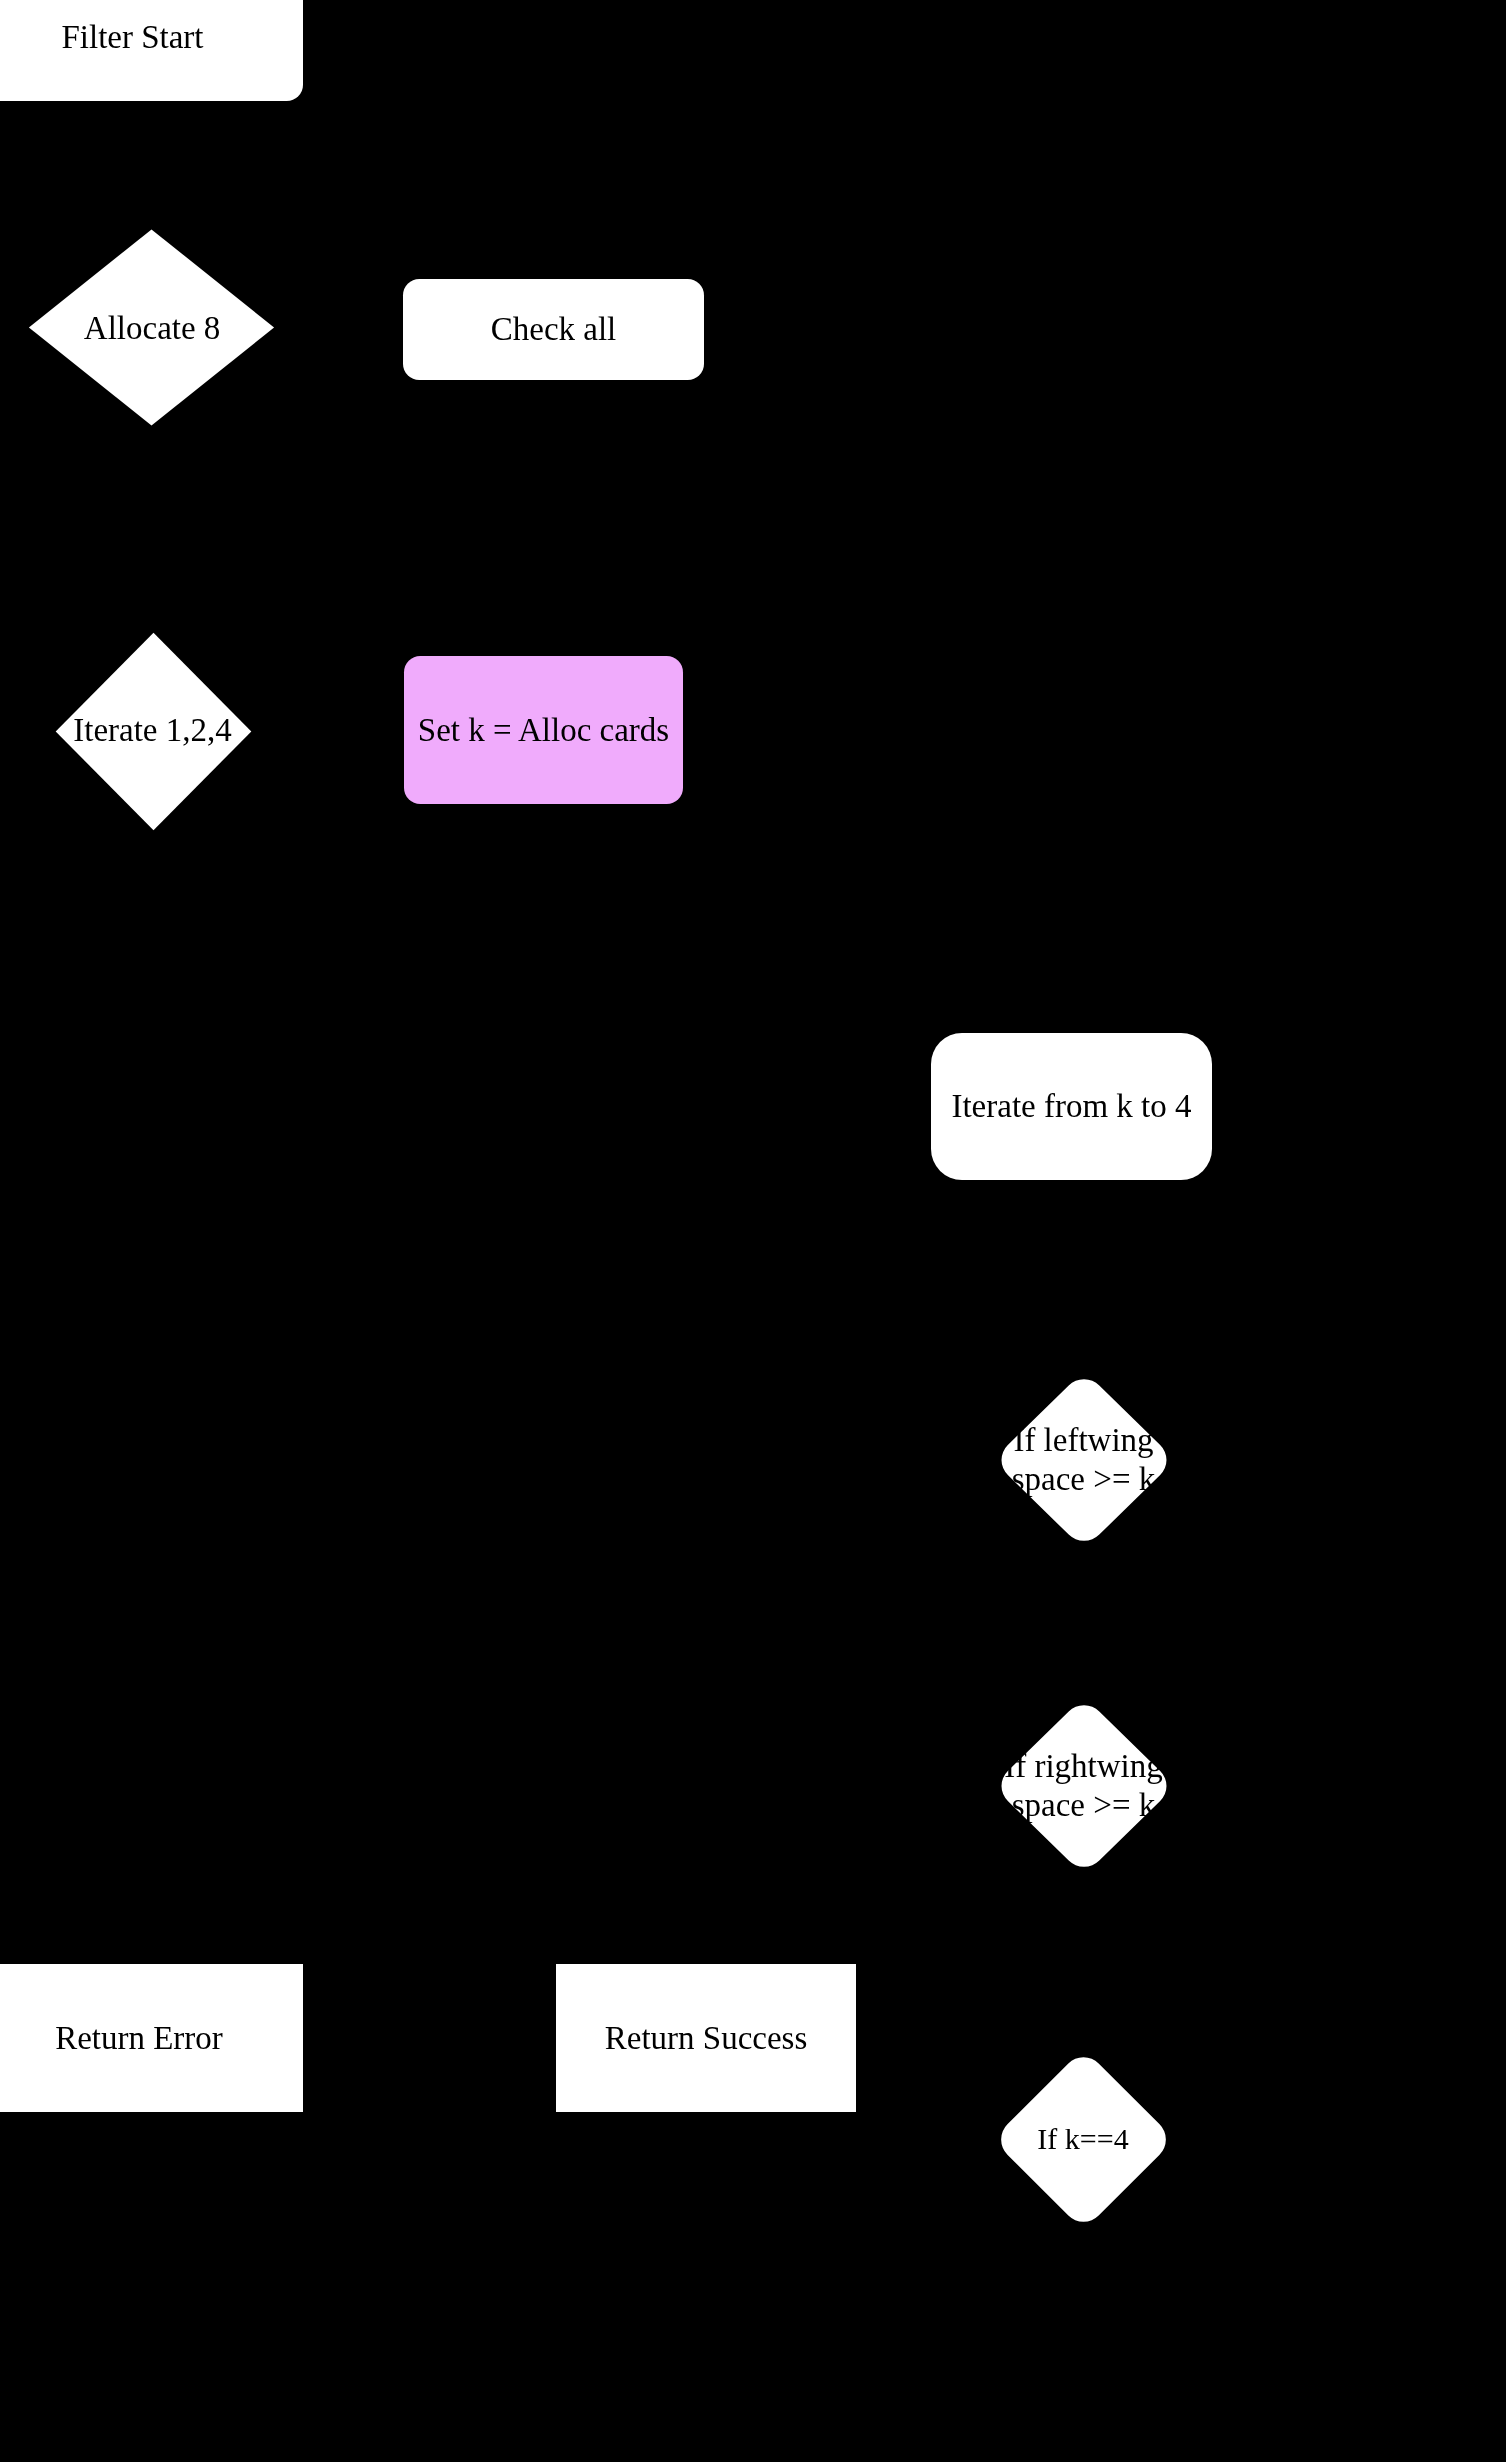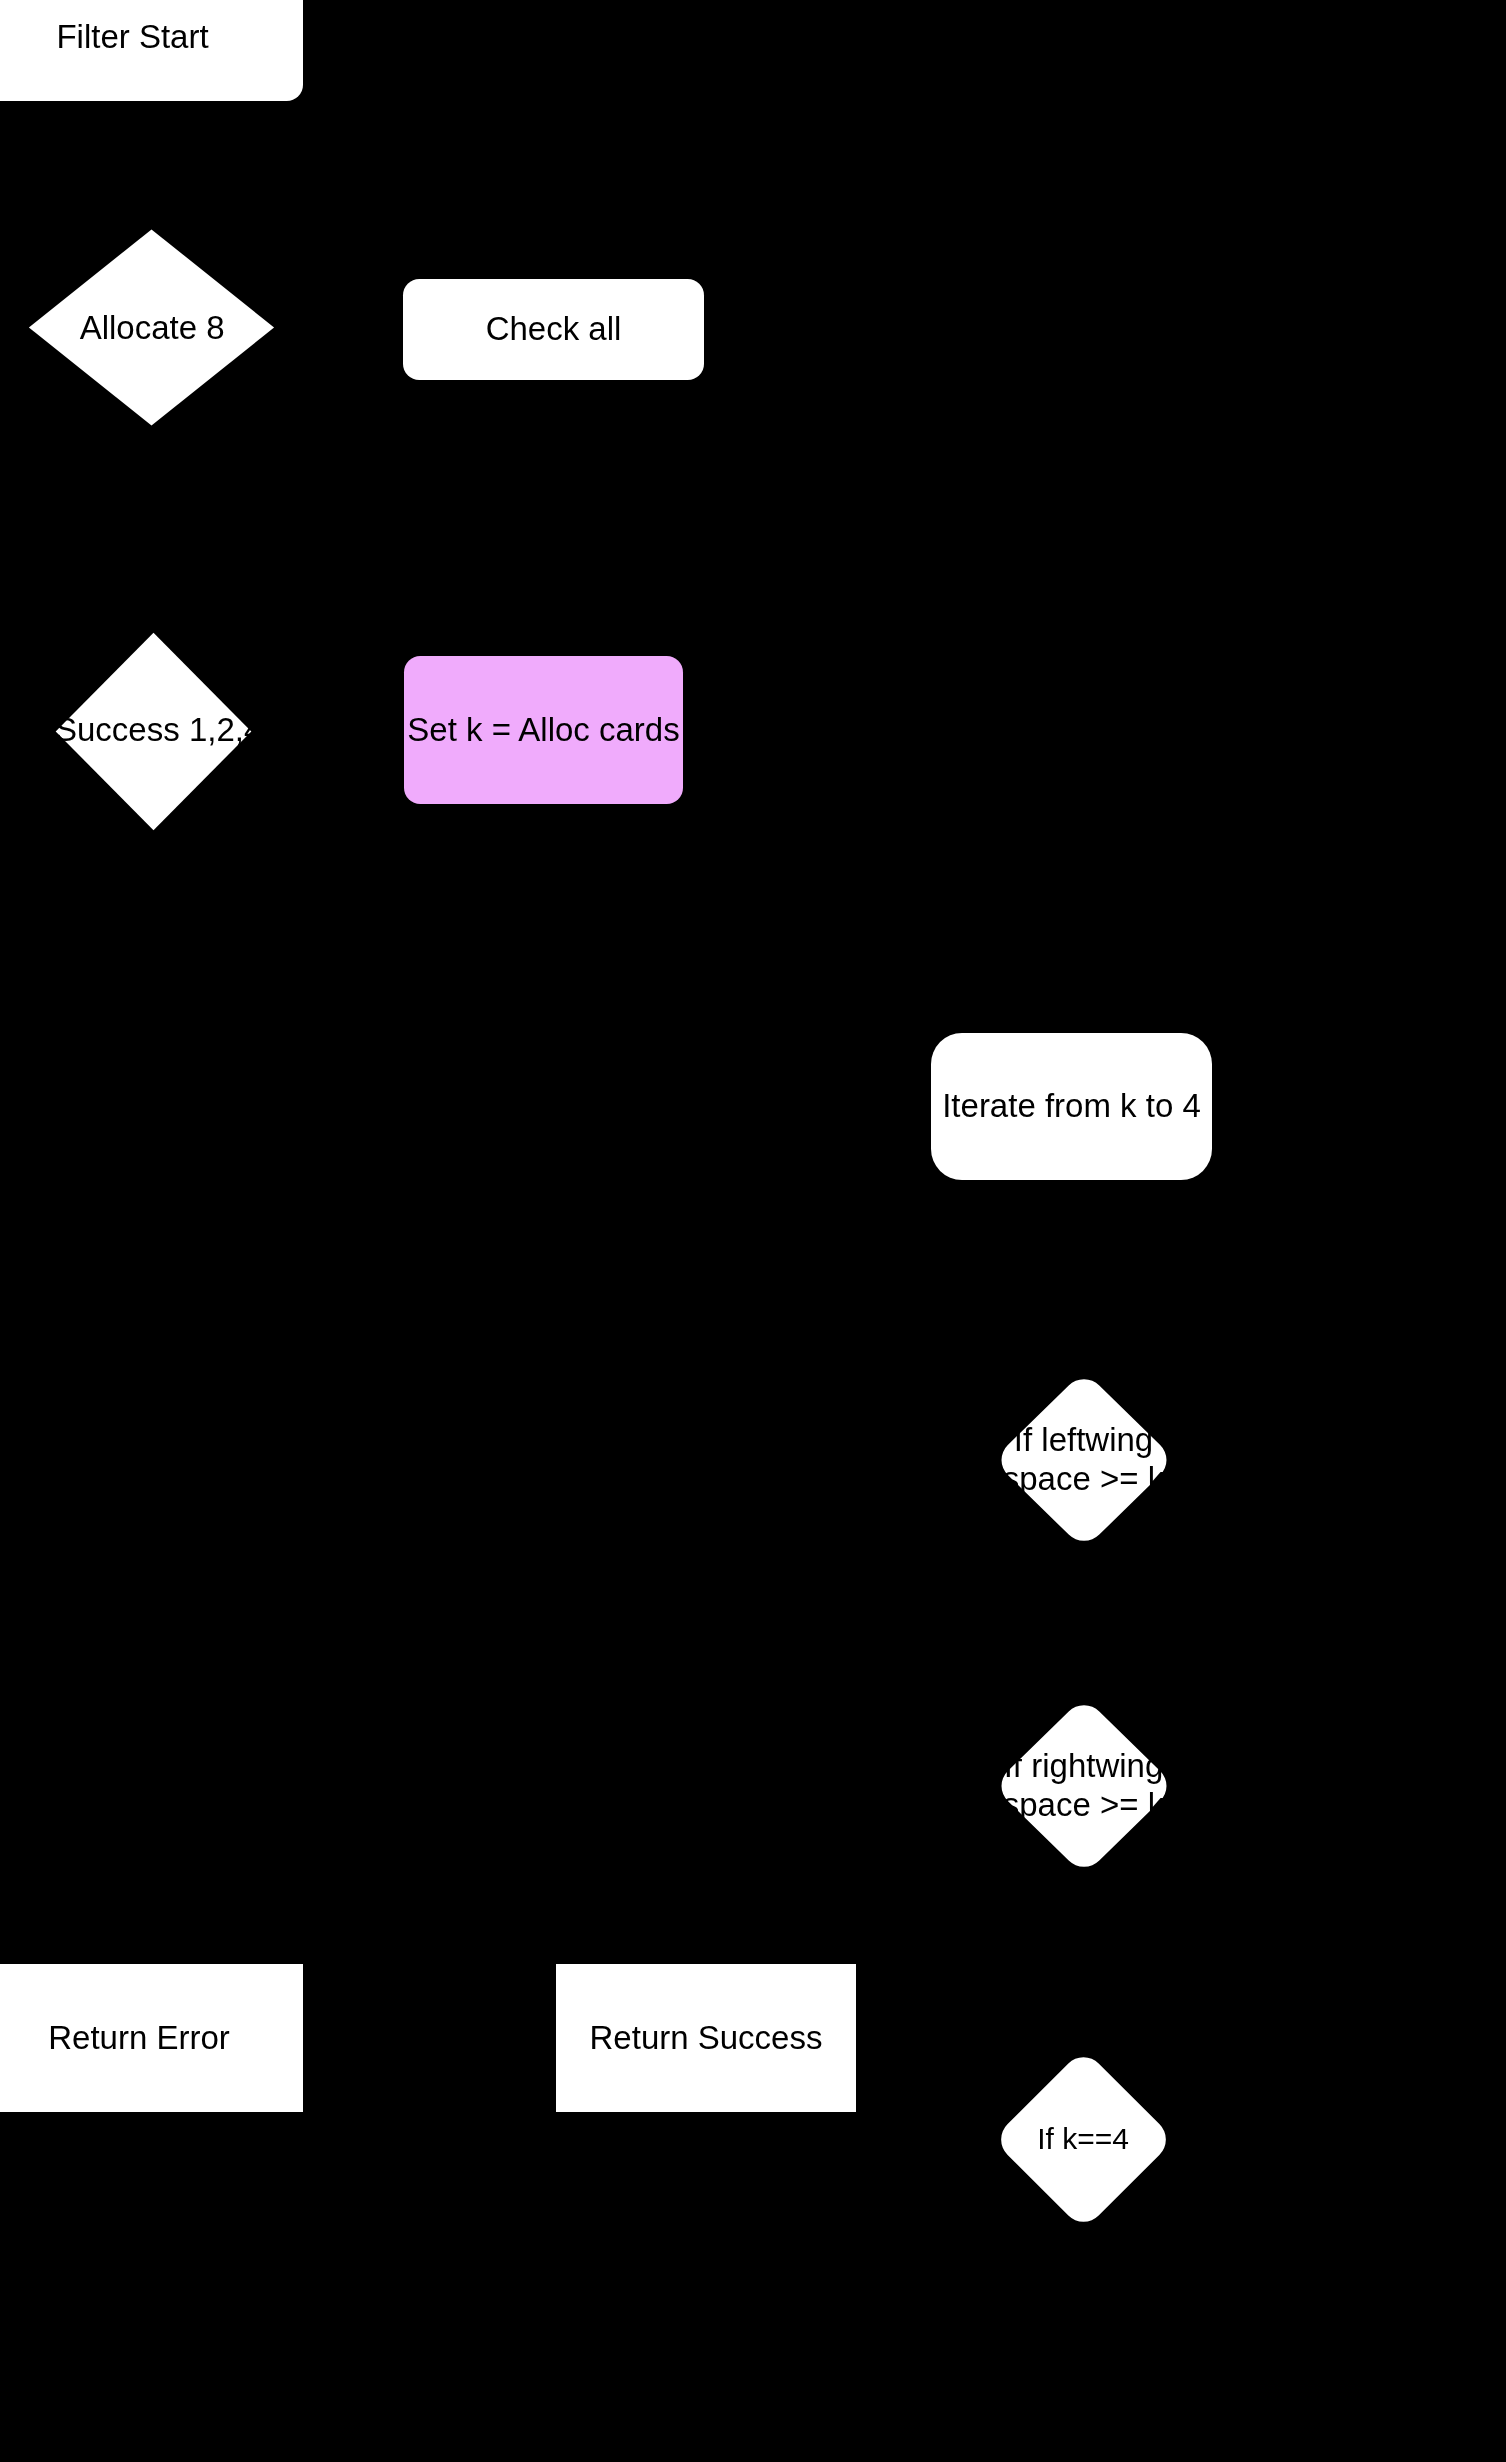--- a/index.html
+++ b/index.html
@@ -9,20 +9,21 @@
   }
   body {
     font-family: "Liberation Sans", sans-serif;
   }
   #canvas {
     position: relative;
     width: 1507px;
     height: 2283px;
     background: #000000;
     overflow: hidden;
+    font-family: Liberation Serif, serif;
   }
   
   .node {
     position: absolute;
     box-sizing: border-box;
     display: flex;
     align-items: center;
     justify-content: center;
     color: #000000;
     text-align: center;
@@ -69,21 +70,21 @@
     overflow: visible;
   }
 </style>
 </head>
 <body>
 
 <div id="canvas" style="background: rgb(0, 0, 0);">
     <div class="node shape-rounded" style="left: -38px; top: -26.4px; width: 341px; height: 127px; background: rgb(255, 255, 255);"><div class="label" style="font-size: 33px; color: rgb(0, 0, 0);">Filter Start</div></div>
     <div class="node shape-diamond sharp overflow" style="left: 29.6px; top: 230px; width: 245px; height: 196px;"><div class="diamond-body" style="width: 157px; height: 157px; margin-left: -79px; margin-top: -79px; background: rgb(255, 255, 255); transform: scale(1.10432, 0.883452) rotate(45deg);"></div><div class="label" style="font-size: 33px; color: rgb(0, 0, 0);">Allocate 8</div></div>
     <div class="node shape-rounded" style="left: 403px; top: 279px; width: 301px; height: 101px; background: rgb(255, 255, 255);"><div class="label" style="font-size: 33px; color: rgb(0, 0, 0); text-align: center;">Check all</div></div>
-    <div class="node shape-diamond sharp overflow" style="left: 55px; top: 632px; width: 195px; height: 197px;"><div class="diamond-body" style="width: 139px; height: 139px; margin-left: -69px; margin-top: -69px; background: rgb(255, 255, 255); transform: scale(0.995173, 1.0048) rotate(45deg);"></div><div class="label" style="font-size: 33px; color: rgb(0, 0, 0);">Success 1,2,4</div></div>
+    <div class="node shape-diamond sharp overflow" style="left: 55px; top: 632px; width: 195px; height: 197px;"><div class="diamond-body" style="width: 139px; height: 139px; margin-left: -69px; margin-top: -69px; background: rgb(255, 255, 255); transform: scale(0.995173, 1.0048) rotate(45deg);"></div><div class="label" style="font-size: 33px; color: rgb(0, 0, 0);">Iterate 1,2,4</div></div>
     <div class="node shape-rounded" style="left: 404px; top: 656px; width: 279px; height: 148px; background: #f0abfc;"><div class="label" style="font-size: 33px; color: rgb(0, 0, 0);">Set k = Alloc cards</div></div>
     <div class="node shape-rounded" style="left: 931px; top: 1033px; width: 281px; height: 147px; background: rgb(255, 255, 255); border-radius: 31px;"><div class="label" style="font-size: 33px; color: rgb(0, 0, 0);">Iterate from k to 4</div></div>
     <div class="node shape-diamond soft overflow" style="left: 992px; top: 1370px; width: 183px; height: 179px;"><div class="diamond-body" style="width: 128px; height: 128px; margin-left: -64px; margin-top: -64px; background: rgb(255, 255, 255); transform: scale(1.01036, 0.98953) rotate(45deg);"></div><div class="label" style="font-size: 33px; color: rgb(0, 0, 0);">If leftwing
 space &gt;= k</div></div>
     <div class="node shape-diamond soft overflow" style="left: 992px; top: 1696px; width: 183px; height: 179px;"><div class="diamond-body" style="width: 128px; height: 128px; margin-left: -64px; margin-top: -64px; background: rgb(255, 255, 255); transform: scale(1.01036, 0.98953) rotate(45deg);"></div><div class="label" style="font-size: 33px; color: rgb(0, 0, 0);">If rightwing
 space &gt;= k</div></div>
     <div class="node shape-rect" style="left: -25px; top: 1964px; width: 328px; height: 148px; background: rgb(255, 255, 255);"><div class="label" style="font-size: 33px; color: rgb(0, 0, 0);">Return Error</div></div>
     <div class="node shape-rect" style="left: 556px; top: 1964px; width: 300px; height: 148px; background: rgb(255, 255, 255);"><div class="label" style="font-size: 33px; color: rgb(0, 0, 0);">Return Success</div></div>
     <div class="node shape-diamond soft overflow" style="left: 992px; top: 2048px; width: 182px; height: 182px;"><div class="diamond-body" style="width: 129px; height: 129px; margin-left: -64px; margin-top: -64px; background: rgb(255, 255, 255); transform: scale(1, 1) rotate(45deg);"></div><div class="label" style="font-size: 30px; color: rgb(0, 0, 0);">If k==4</div></div>
   </div>

